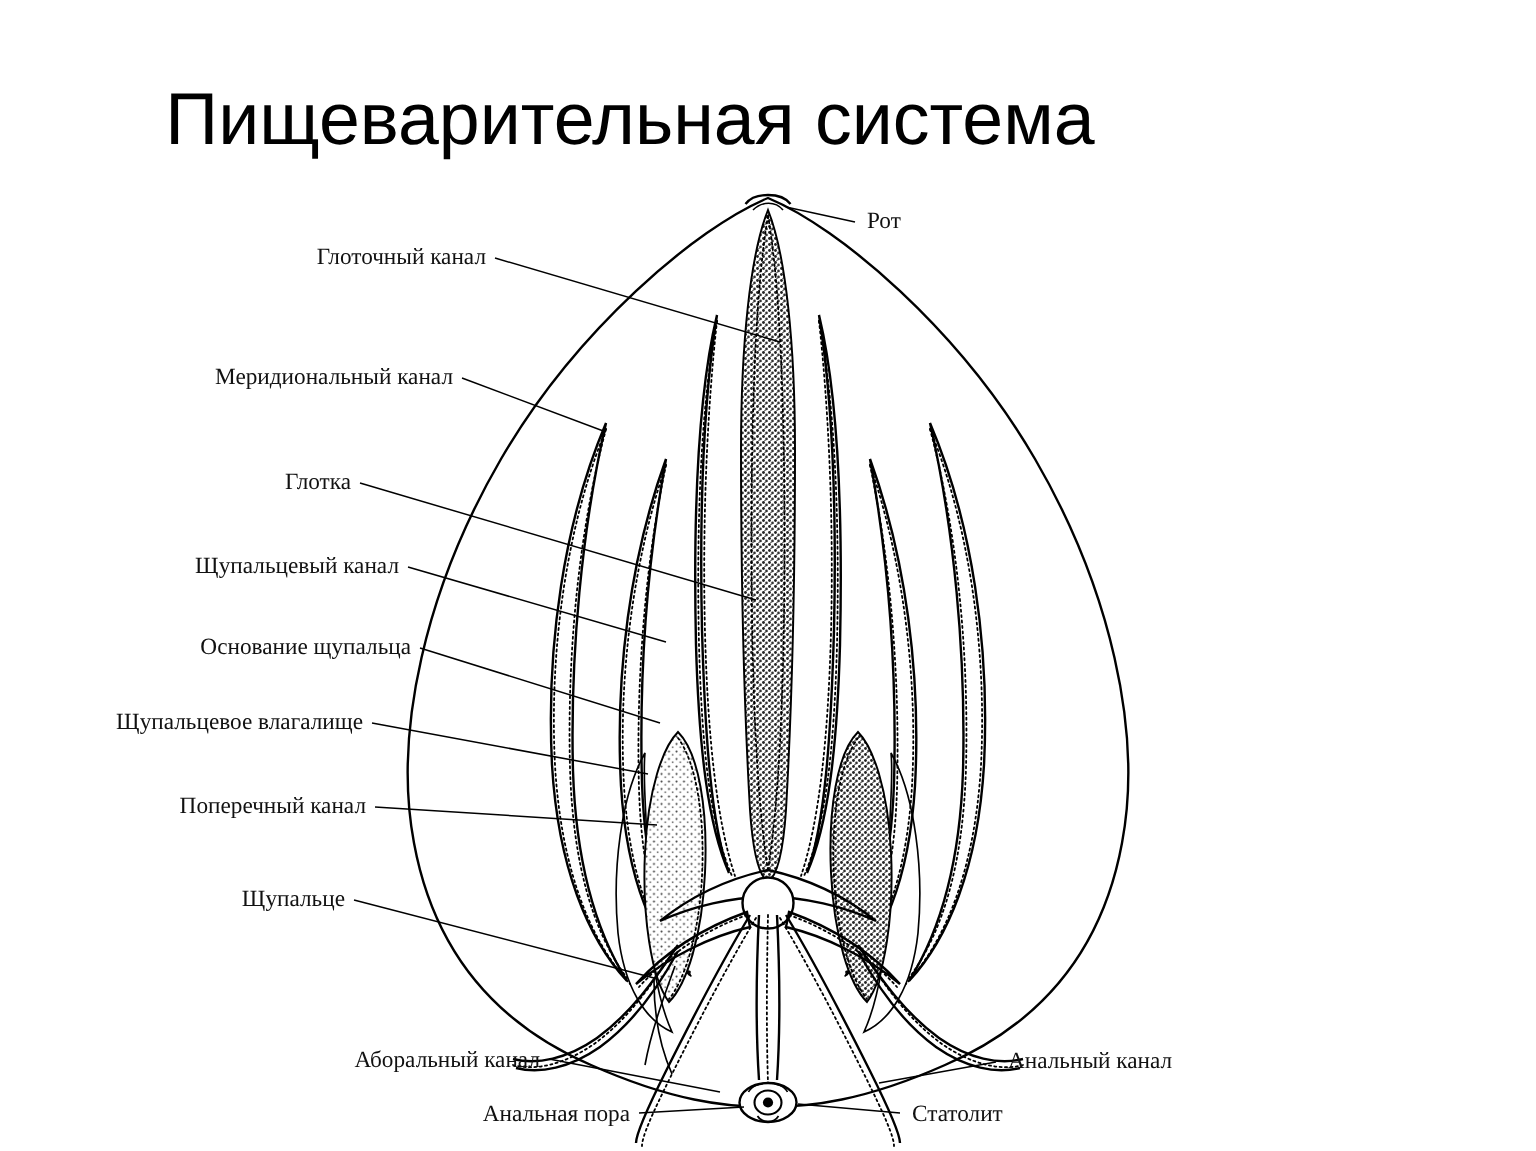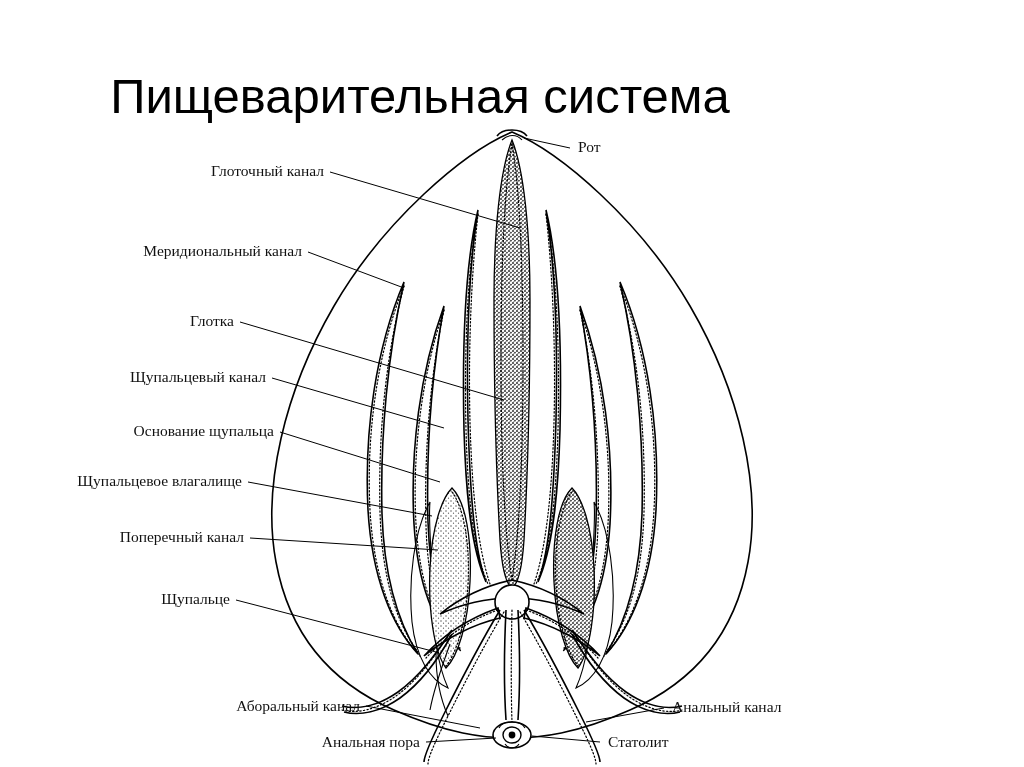--- a/index.html
+++ b/index.html
@@ -25,21 +25,20 @@
     left: 0;
     top: 52px;
     width: 840px;
     text-align: center;
     font-size: 49px;
     font-weight: 400;
     letter-spacing: 0px;
     color: #000000;
     font-family: "Liberation Sans", sans-serif;
     white-space: nowrap;
-    margin-top: 16px;
   }
   #figure {
     position: absolute;
     left: 0;
     top: 110px;
     width: 1024px;
     height: 657px;
   }
   svg {
     display: block;

